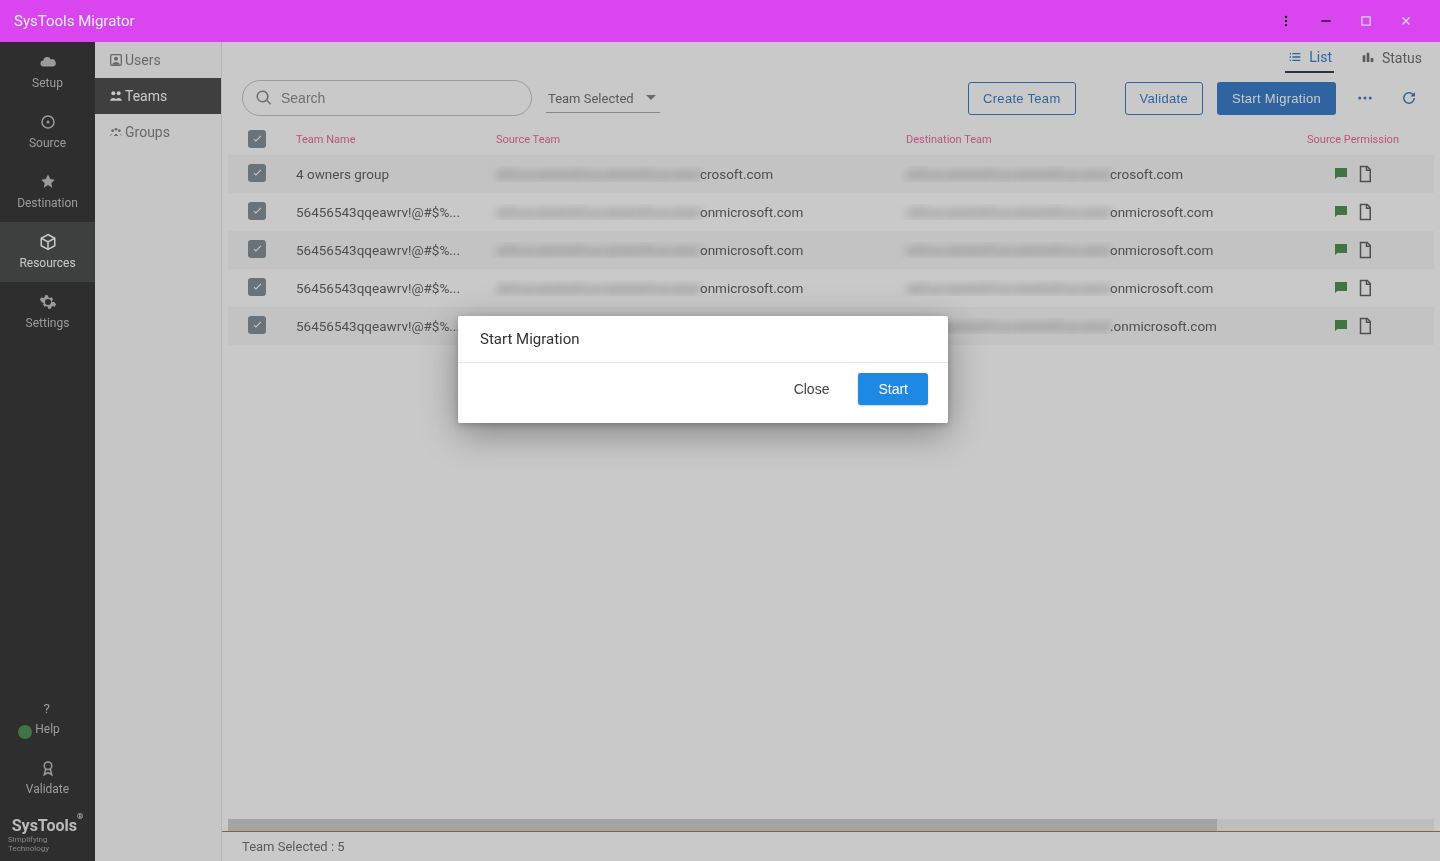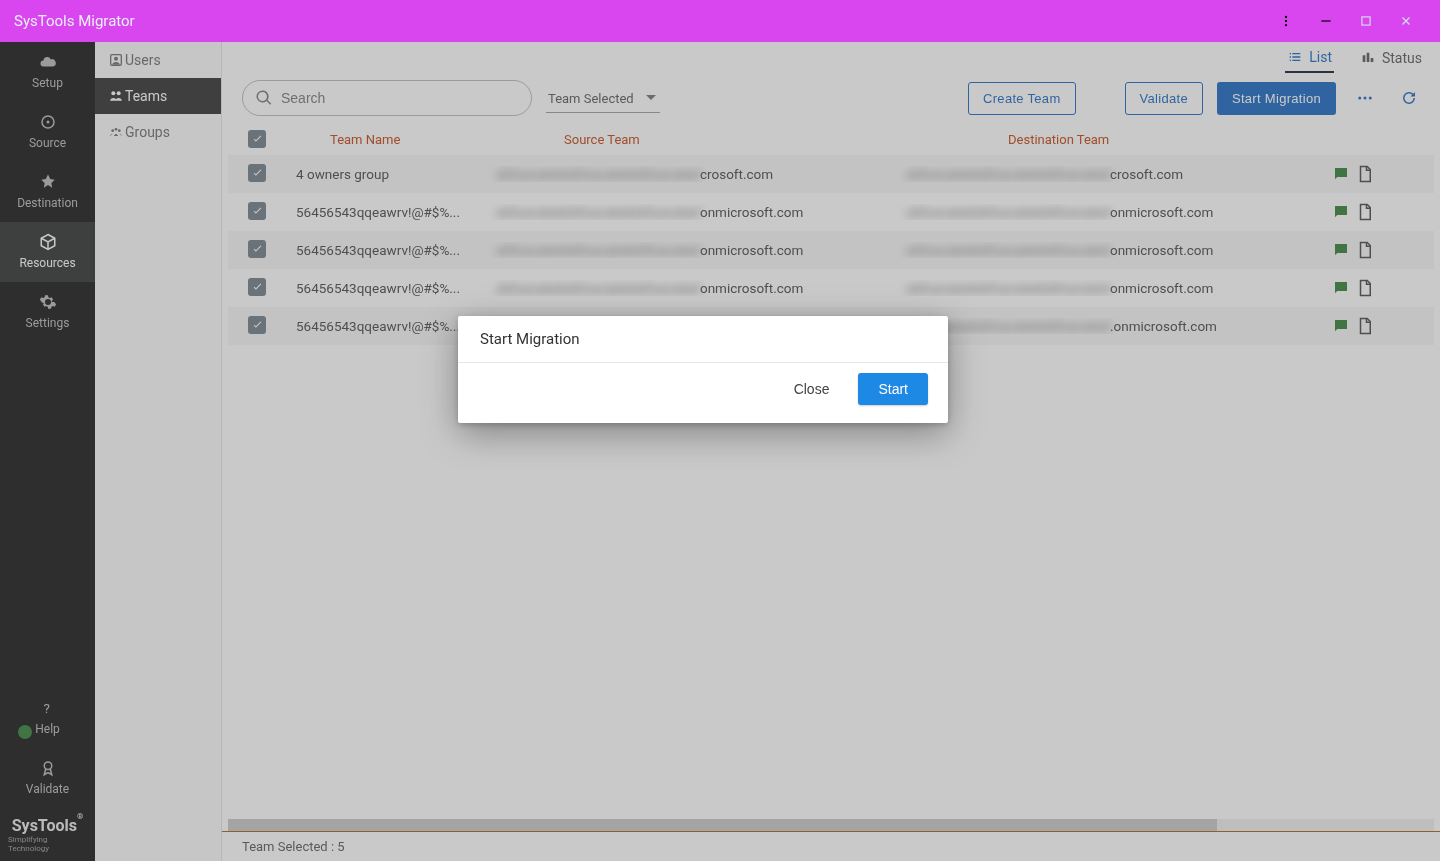--- a/index.html
+++ b/index.html
@@ -172,23 +172,22 @@
 
   
   .table-wrap { flex:1; overflow-x:auto; overflow-y:hidden; padding: 0 6px 0 6px; }
   .tbl { min-width: 1180px; }
   .thead, .trow {
     display:grid;
     grid-template-columns: 60px 200px 410px 400px 110px;
     align-items:center;
   }
   .thead {
-    color:#c2410c; font-size:13px;
+    color:#ec4899; font-size:11px;
     padding: 6px 0;
-    gap: 34px;
   }
   .thead .perm { text-align:center; line-height:1.2; }
   .trow {
     height:38px;
     font-size:13.5px;
     color:#444;
   }
   .trow:nth-child(odd) { background:#f6f6f6; }
   .cell { padding: 0 8px; overflow:hidden; white-space:nowrap; text-overflow:ellipsis; }
   .cell.blur1, .cell.blur2 { position:relative; }

